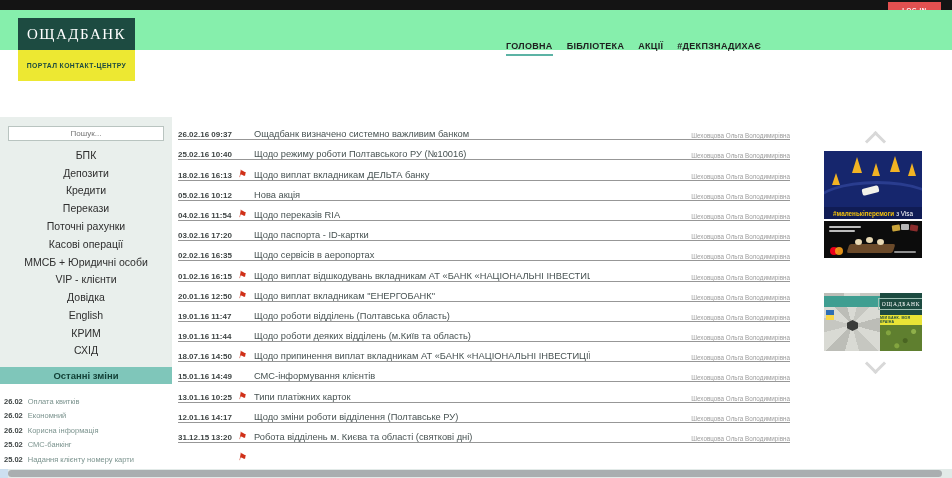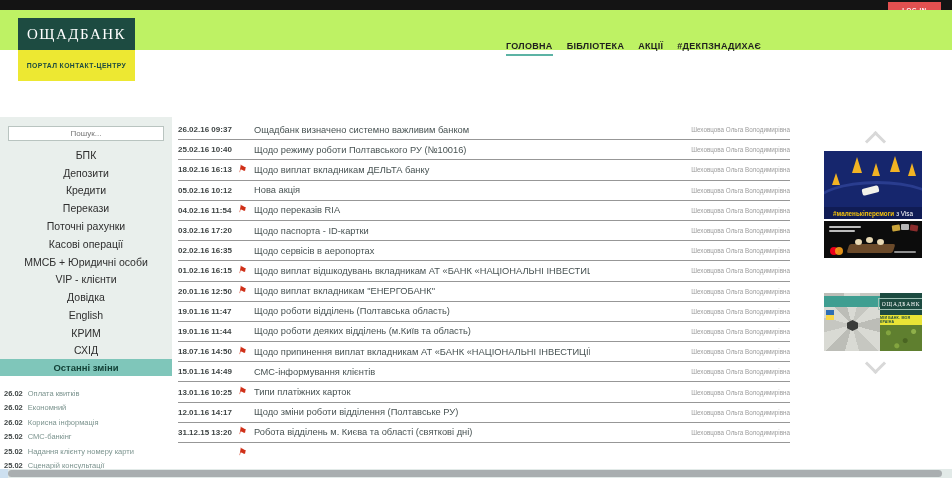--- a/index.html
+++ b/index.html
@@ -6,21 +6,21 @@
   .screen{position:relative;width:952px;height:478px;background:#fff;overflow:hidden;
           font-family:"Liberation Sans",sans-serif;}
 
   
   .topbar{position:absolute;left:0;top:0;width:952px;height:10px;background:#141414;}
   .login-btn{position:absolute;left:888px;top:2px;width:53px;height:15px;background:#e25050;
     color:#fff;font-size:6px;font-weight:bold;letter-spacing:.6px;border:none;cursor:pointer;
     display:flex;align-items:center;justify-content:center;font-family:"Liberation Sans",sans-serif;}
 
   
-  .header-band{position:absolute;left:0;top:10px;width:952px;height:40px;background:#bef264;}
+  .header-band{position:absolute;left:0;top:10px;width:952px;height:40px;background:#86efac;}
   .main-nav{position:absolute;left:506px;top:31px;display:flex;gap:14px;}
   .nav-link{font-size:9px;font-weight:bold;color:#1f1f1f;letter-spacing:.3px;text-decoration:none;
     padding-bottom:3px;cursor:pointer;white-space:nowrap;}
   .nav-link.active{border-bottom:2px solid #5cb3a5;}
 
   
   .teal-band{position:absolute;left:0;top:50px;width:952px;height:67px;background:#5cb3a5;}
   .page-title{position:absolute;left:181px;top:53px;margin:0;color:#fff;font-size:29px;
     font-weight:300;letter-spacing:1.5px;}
   .search-glass{position:absolute;left:188px;top:86px;width:13px;height:13px;border:3px solid #fff;
@@ -30,35 +30,35 @@
 
   
   .logo{position:absolute;left:18px;top:18px;width:117px;cursor:pointer;z-index:3;}
   .logo-bank{height:32px;background:#1d4b41;color:#fff;font-family:"Liberation Serif",serif;
     font-size:15px;letter-spacing:1.5px;display:flex;align-items:center;justify-content:center;}
   .logo-portal{height:31px;background:#ede832;color:#1d4b41;font-size:6.8px;font-weight:bold;
     letter-spacing:.4px;display:flex;align-items:center;justify-content:center;}
 
   
   .sidebar{position:absolute;left:0;top:117px;width:172px;}
-  .sidebar-top{background:#e9efec;padding:5px 8px 0;}
+  .sidebar-top{background:#e9efec;padding:5px 8px 8px;}
   .search-input{width:100%;box-sizing:border-box;height:15px;border:1px solid #b9c4c0;background:#fff;
     font-size:8px;text-align:center;color:#6d7a76;outline:none;font-family:"Liberation Sans",sans-serif;}
   .side-menu{list-style:none;margin:5px 0 0;padding:0;}
   .side-item{font-size:10.5px;color:#2e2e2e;padding:2.9px 0;cursor:pointer;text-align:center;}
   .recent-band{background:#7fc6ba;color:#134238;font-size:9.5px;font-weight:bold;text-align:center;
     padding:3px 0;}
   .recent-box{background:#fff;padding:5px 0 8px;}
   .recent-item{font-size:7.5px;padding:2.7px 6px 2.7px 4px;display:flex;gap:5px;cursor:pointer;}
   .r-date{color:#3f4545;font-weight:bold;flex:none;}
   .r-label{color:#7b938e;}
 
   
   .news-list{position:absolute;left:178px;top:117px;width:612px;padding-top:3px;}
-  .news-row{display:flex;align-items:center;height:20.2px;border-bottom:1px solid #979797;
+  .news-row{display:flex;align-items:flex-end;height:20.2px;border-bottom:1px solid #979797;
     box-sizing:border-box;}
   .news-row.partial{border-bottom:none;}
   .n-date{width:57px;flex:none;font-size:8px;font-weight:bold;color:#3f4545;white-space:nowrap;}
   .n-flag{width:19px;flex:none;font-size:10px;line-height:1;color:#d03018;
     transform:rotate(10deg);text-align:left;padding-left:3px;box-sizing:border-box;}
   .n-title{flex:1;font-size:9.3px;color:#475252;text-decoration:none;white-space:nowrap;
     overflow:hidden;cursor:pointer;}
   .n-author{width:200px;flex:none;text-align:right;font-size:6.3px;color:#9c9c9c;white-space:nowrap;}
 
   

